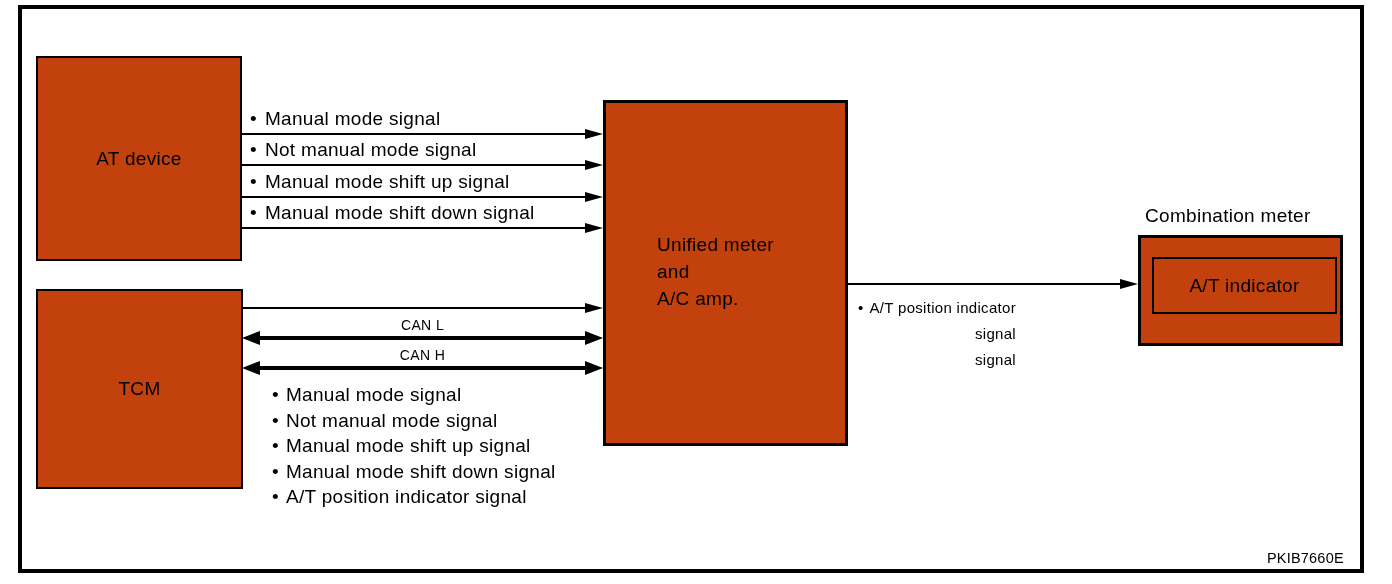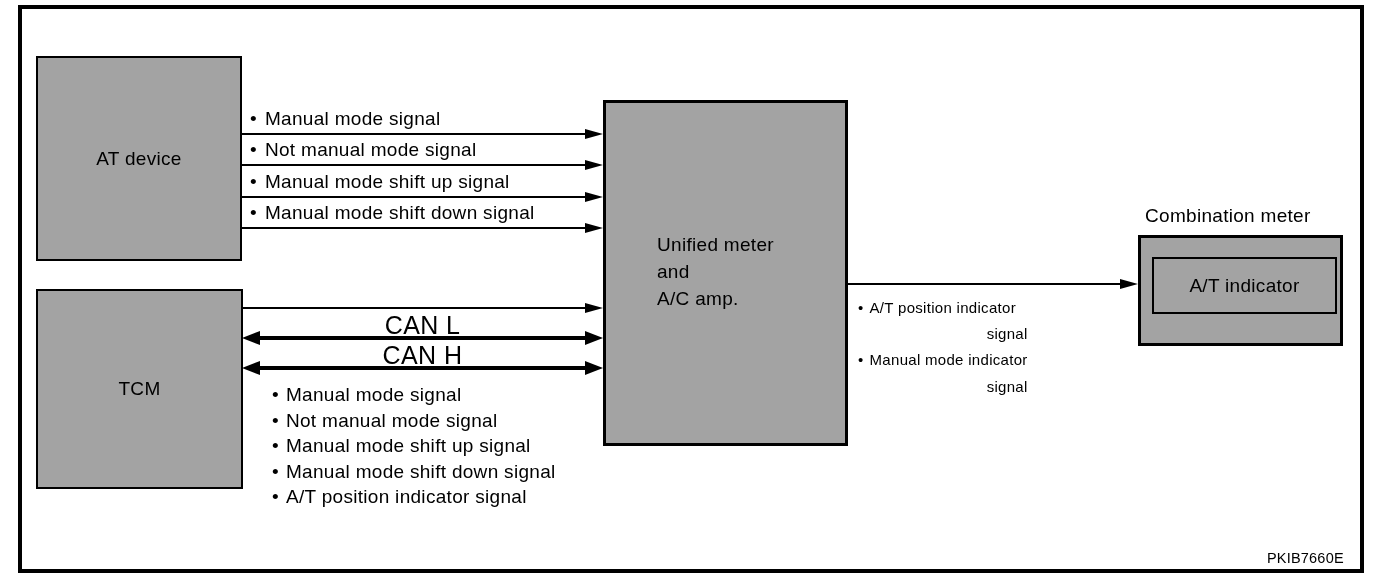--- a/index.html
+++ b/index.html
@@ -2,21 +2,21 @@
 <html><head>
 <meta charset="utf-8">
 <style>
   html,body{margin:0;padding:0;background:#ffffff;}
   .canvas{
     position:relative;width:1392px;height:584px;background:#ffffff;
     font-family:"Liberation Sans",sans-serif;color:#000;overflow:hidden;
   }
   .frame{position:absolute;left:18px;top:5px;width:1346px;height:568px;
     border:4px solid #000;box-sizing:border-box;}
-  .box{position:absolute;border:2px solid #000;box-sizing:border-box;background:#a3a3a3;
+  .box{position:absolute;border:2px solid #000;box-sizing:border-box;background:#c2410c;
     display:flex;align-items:center;justify-content:center;}
   .box-at{left:36px;top:56px;width:206px;height:205px;}
   .box-tcm{left:36px;top:289px;width:207px;height:200px;}
   .box-unified{left:603px;top:100px;width:245px;height:346px;border-width:3px;
     display:block;padding-left:31px;}
   .unified-lines{position:absolute;left:51px;top:128px;font-size:19px;line-height:27px;
     letter-spacing:0.3px;white-space:nowrap;}
   .box-comb{left:1138px;top:235px;width:205px;height:111px;border-width:3px;display:block;}
   .box-inner{position:absolute;left:11px;top:19px;width:185px;height:57px;border:2px solid #000;
     box-sizing:border-box;display:flex;align-items:center;justify-content:center;}
@@ -29,21 +29,21 @@
   .head-r{position:absolute;width:0;height:0;border-top:5px solid transparent;
     border-bottom:5px solid transparent;border-left:18px solid #000;}
   .head-l{position:absolute;width:0;height:0;border-top:7px solid transparent;
     border-bottom:7px solid transparent;border-right:18px solid #000;}
   .head-r.big{border-top-width:7px;border-bottom-width:7px;}
   
   .sig-label{position:absolute;left:250px;font-size:19px;line-height:20px;
     letter-spacing:0.3px;white-space:nowrap;}
   .sig-label::before{content:"\2022";margin-right:8px;}
   
-  .can-label{position:absolute;left:242px;width:361px;text-align:center;font-size:25px;
+  .can-label{position:absolute;left:242px;width:361px;text-align:center;font-size:14px;
     line-height:19px;letter-spacing:0.4px;}
   
   .tcm-list{position:absolute;left:272px;top:382px;font-size:19px;line-height:25.6px;
     letter-spacing:0.3px;white-space:nowrap;}
   .tcm-list .li::before{content:"\2022";margin-right:7px;}
   
   .out-list{position:absolute;left:858px;top:295px;font-size:15px;line-height:26.2px;
     letter-spacing:0.3px;white-space:nowrap;}
   .out-list .l1::before{content:"\2022";margin-right:6px;}
   .out-list .l2{padding-left:13px;text-align:right;}
@@ -129,19 +129,18 @@
   </div>
 
   <div>
     <div class="hline" style="left:848px;top:283px;width:272px;"></div>
     <div class="head-r" style="left:1120px;top:279px;"></div>
   </div>
 
   <div class="out-list">
     <div class="l1">A/T position indicator</div>
     <div class="l2">signal</div>
-    <div class="l1">Manual mode indicator</div>
     <div class="l2">signal</div>
   </div>
 
   <div class="code">PKIB7660E</div>
 
 </div>
 
 </body></html>

